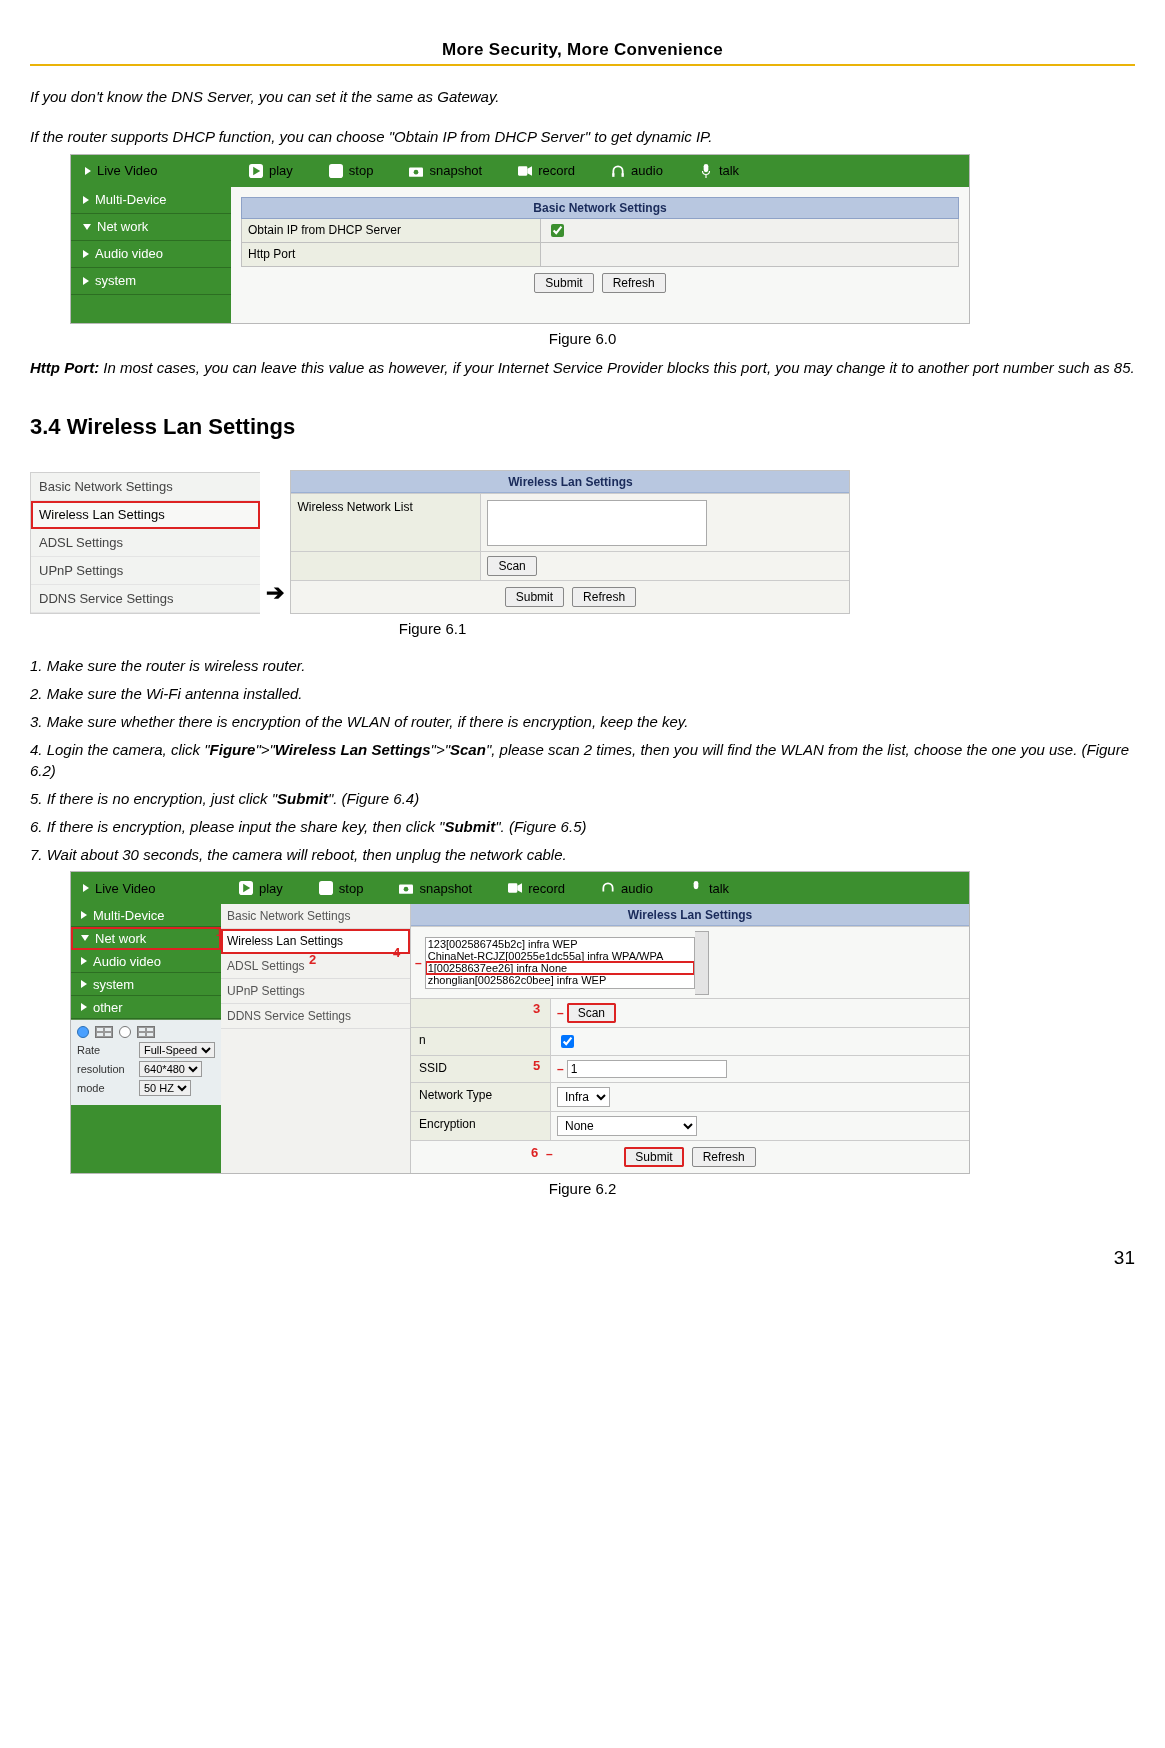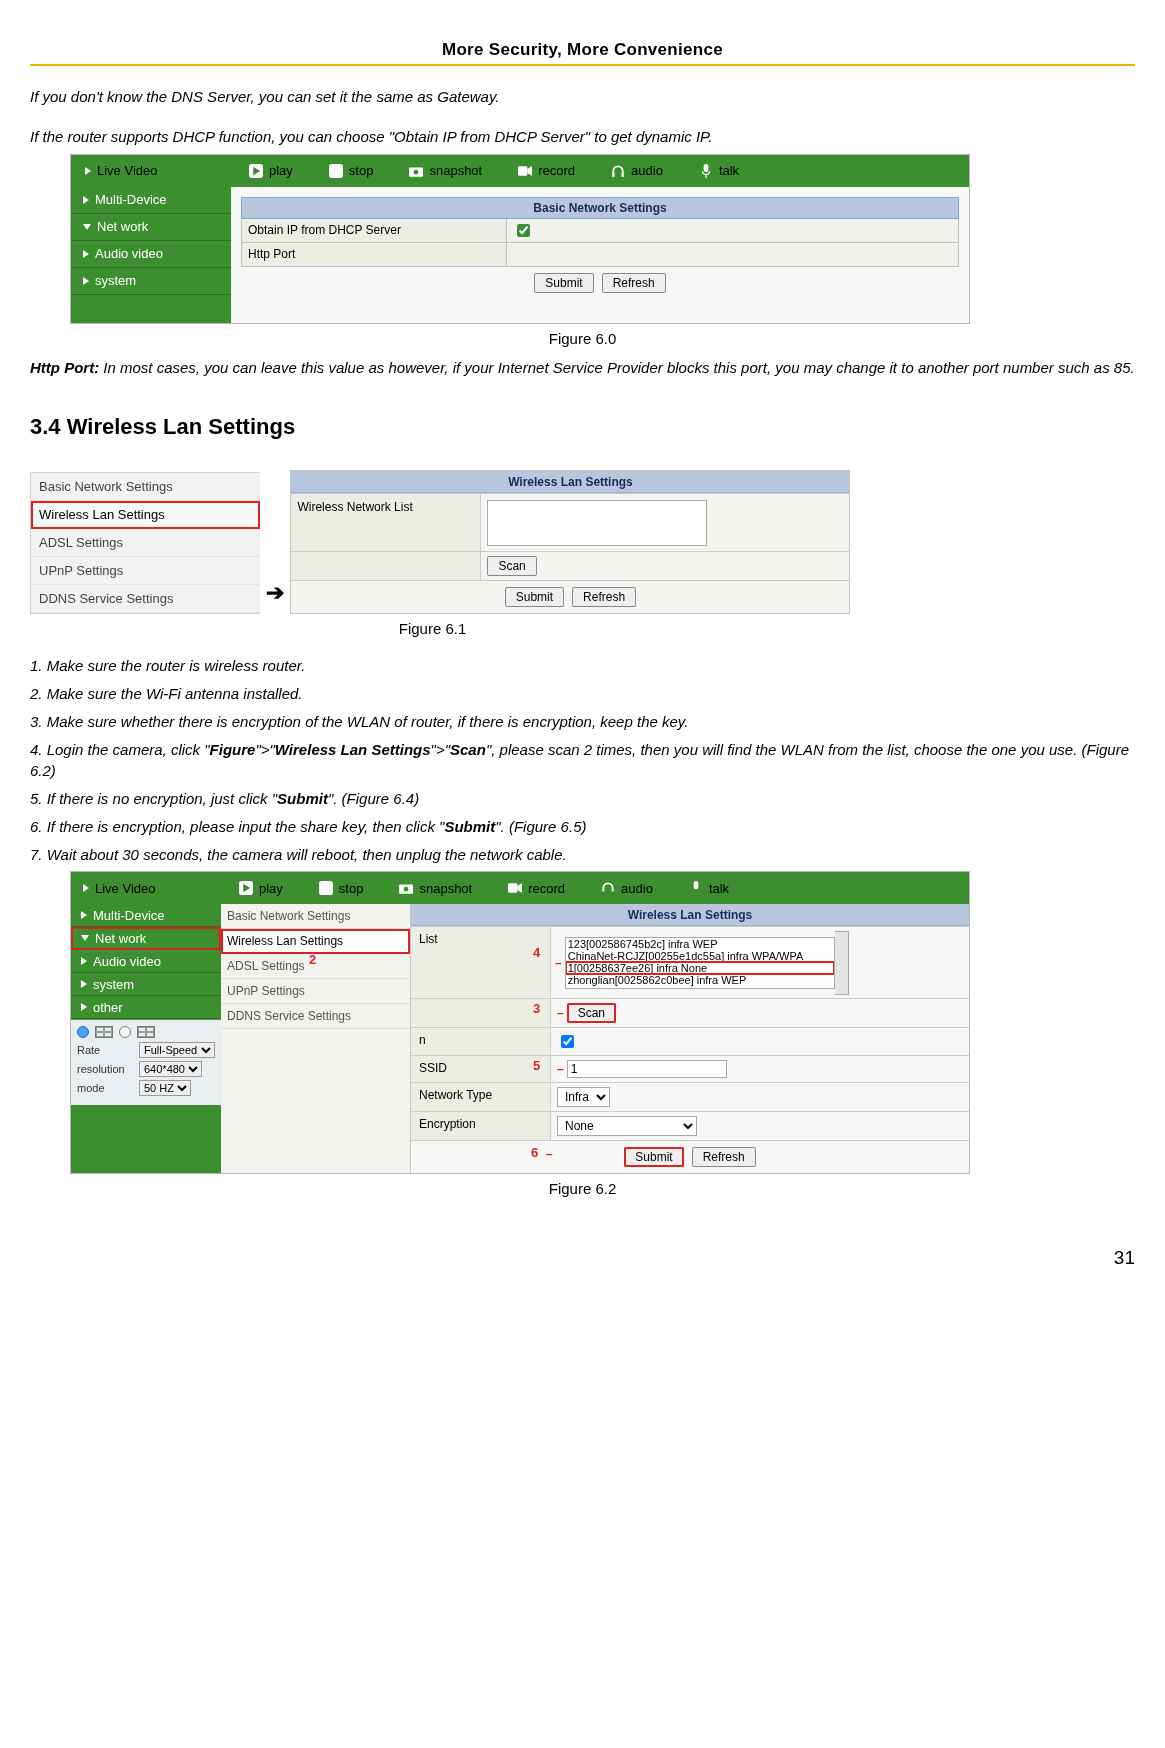--- a/index.html
+++ b/index.html
@@ -96,21 +96,21 @@
   .form-row {
     display:flex;
     margin: 0 10px;
     border:1px solid #c0c0c0;
     border-top: none;
     background:#f1f1ee;
     height:24px;
     font-size:12px;
   }
   .form-row .cell-label {
-    width: 265px;
+    width: 299px;
     padding: 4px 6px;
     border-right:1px solid #c0c0c0;
     background:#eceee3;
   }
   .form-row .cell-input {
     flex:1;
     padding: 2px 6px;
     display:flex;
     align-items:center;
   }
@@ -524,21 +524,20 @@
       <div class="m-item sel">Wireless Lan Settings</div>
       <div class="m-item">ADSL Settings</div>
       <div class="m-item">UPnP Settings</div>
       <div class="m-item">DDNS Service Settings</div>
       <span class="badge" style="left:88px;top:48px;">2</span>
     </div>
 
     <div class="fig62-right">
       <div class="fig61-title" style="border-bottom:1px solid #9bb0d3;">Wireless Lan Settings</div>
       <div class="fig62-row" style="height:72px;">
-        <div class="c-lab">List</div>
         <div class="c-inp" style="padding:4px;">
           <span class="badge" style="left:-18px;top:18px;">4</span>
           <span style="color:#d22;font-weight:bold;margin-right:3px;">–</span>
           <div class="net-list">
             <div class="nl-item">123[002586745b2c] infra WEP</div>
             <div class="nl-item">ChinaNet-RCJZ[00255e1dc55a] infra WPA/WPA</div>
             <div class="nl-item sel">1[00258637ee26] infra None</div>
             <div class="nl-item">zhonglian[0025862c0bee] infra WEP</div>
           </div>
           <div class="scroll-stub"></div>

